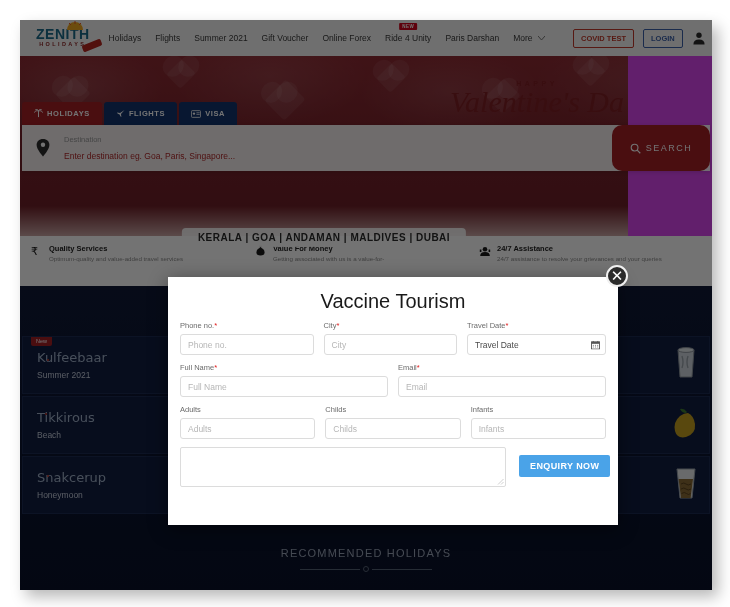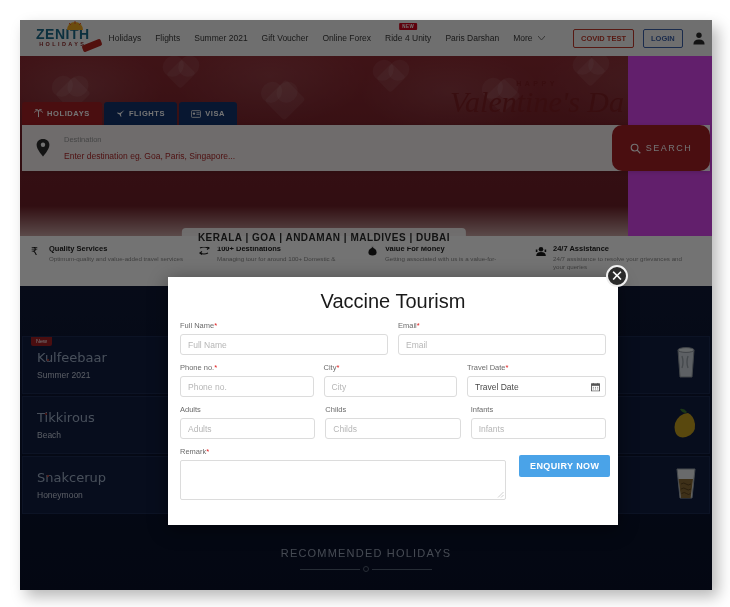--- a/index.html
+++ b/index.html
@@ -359,32 +359,20 @@
             </svg>
       </div>
       <div>
         <div class="feat-t">Quality Services</div>
         <div class="feat-d">Optimum-quality and value-added travel services</div>
       </div>
     </div>
     <div class="feat">
       <div class="feat-ico">
         <svg width="11" height="12" viewBox="0 0 11 12">
-          <path d="M1 3 q4 -2 8 0 M9 8 q-4 2 -8 0" stroke="#1a1a1a" fill="none" stroke-width="1.2"></path>
-          <path d="M8 1.5 L10 3 L8 4.5 M3 6.5 L1 8 L3 9.5" stroke="#1a1a1a" fill="none" stroke-width="1.2"></path>
-        </svg>
-      </div>
-      <div>
-        <div class="feat-t">100+ Destinations</div>
-        <div class="feat-d">Managing tour for around 100+ Domestic &amp;</div>
-      </div>
-    </div>
-    <div class="feat">
-      <div class="feat-ico">
-        <svg width="11" height="12" viewBox="0 0 11 12">
           <path d="M4 0.8 h3 l-1 2 h-1 z" fill="#1a1a1a"></path>
           <path d="M5.5 2.6 C1.5 4 0.8 7 2 9.6 q3.5 2 7 0 C10.2 7 9.5 4 5.5 2.6 Z" fill="#1a1a1a"></path>
         </svg>
       </div>
       <div>
         <div class="feat-t">Value For Money</div>
         <div class="feat-d">Getting associated with us is a value-for-</div>
       </div>
     </div>
     <div class="feat">
@@ -496,35 +484,20 @@
     </div>
   </div>
 
   <div id="backdrop"></div>
 
   <div id="modal">
     <div id="close-btn">✕</div>
     <div id="modal-title">Vaccine Tourism</div>
 
     <div id="form">
-
-      <div class="row">
-        <div class="fld" style="width:212px">
-          <div class="lbl">
-            <span>Full Name</span><span class="req">*</span>
-          </div>
-          <div class="inp">Full Name</div>
-        </div>
-        <div class="fld" style="width:212px">
-          <div class="lbl">
-            <span>Email</span><span class="req">*</span>
-          </div>
-          <div class="inp">Email</div>
-        </div>
-      </div>
 
       <div class="row">
         <div class="fld" style="width:139px">
           <div class="lbl">
             <span>Phone no.</span><span class="req">*</span>
           </div>
           <div class="inp">Phone no.</div>
         </div>
         <div class="fld" style="width:139px">
           <div class="lbl">
@@ -542,39 +515,51 @@
               <rect x="0.5" y="1.5" width="9" height="8" fill="#fff" stroke="#555"></rect>
               <rect x="0.5" y="1.5" width="9" height="2.2" fill="#555"></rect>
               <path d="M2.5 0.5 v1.6 M7.5 0.5 v1.6" stroke="#555"></path>
               <path d="M2 5.4 h1.2 M4.4 5.4 h1.2 M6.8 5.4 h1.2 M2 7.2 h1.2 M4.4 7.2 h1.2 M6.8 7.2 h1.2" stroke="#555" stroke-width="0.8"></path>
             </svg>
           </div>
         </div>
       </div>
 
       <div class="row">
+        <div class="fld" style="width:212px">
+          <div class="lbl">
+            <span>Full Name</span><span class="req">*</span>
+          </div>
+          <div class="inp">Full Name</div>
+        </div>
+        <div class="fld" style="width:212px">
+          <div class="lbl">
+            <span>Email</span><span class="req">*</span>
+          </div>
+          <div class="inp">Email</div>
+        </div>
+      </div>
+
+      <div class="row">
         <div class="fld" style="width:139px">
           <div class="lbl">Adults</div>
           <div class="inp">Adults</div>
         </div>
         <div class="fld" style="width:139px">
           <div class="lbl">Childs</div>
           <div class="inp">Childs</div>
         </div>
         <div class="fld" style="width:139px">
           <div class="lbl">Infants</div>
           <div class="inp">Infants</div>
         </div>
       </div>
 
       <div class="bottom-row">
         <div class="fld">
-          <div class="lbl">
-            <span>Remark</span><span class="req">*</span>
-          </div>
           <div id="remark-area">
             <svg id="remark-grip" viewBox="0 0 7 7">
               <path d="M6.5 1 L1 6.5 M6.5 4 L4 6.5" stroke="#c4c4c4" stroke-width="0.8"></path>
             </svg>
           </div>
         </div>
         <div id="enquiry-btn">ENQUIRY NOW</div>
       </div>
 
     </div>

